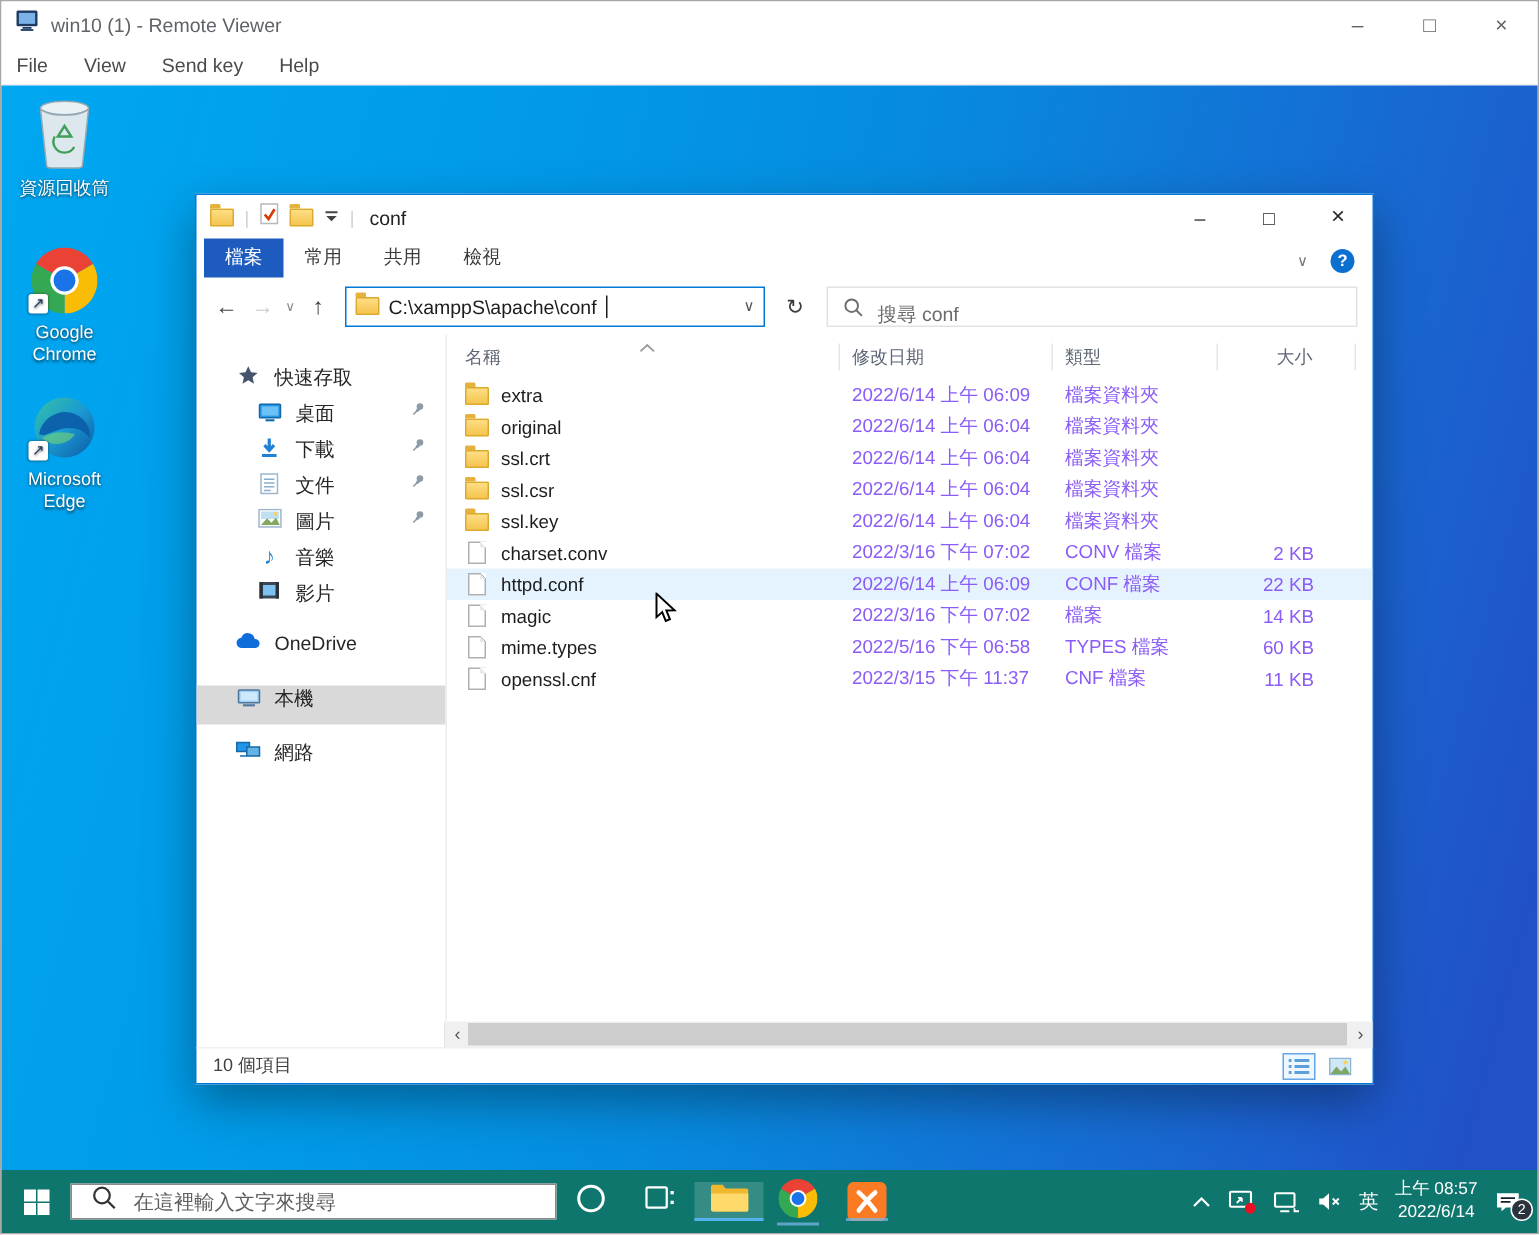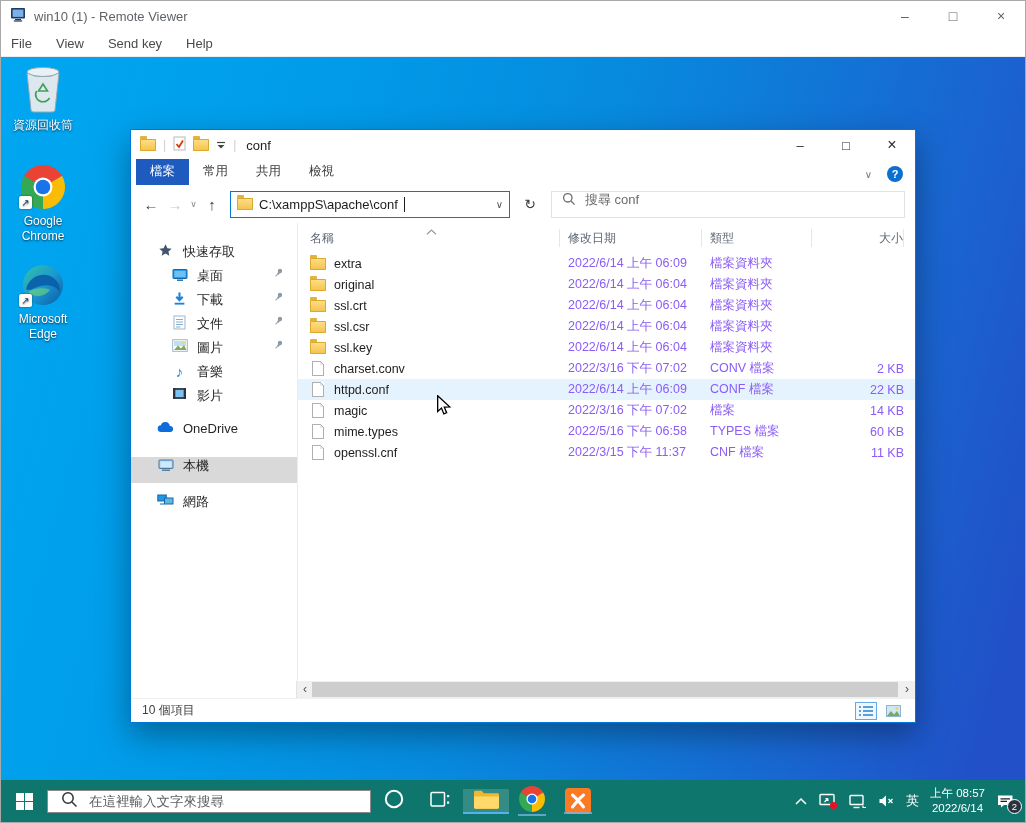--- a/index.html
+++ b/index.html
@@ -49,21 +49,21 @@
   .enav { height:38px; display:flex; align-items:center; padding:0 10px 0 8px; flex-shrink:0; }
   .nav-ic { width:24px; text-align:center; color:#414141; font-size:15px; }
   .nav-ic.disabled { color:#c9c9c9; }
   .nav-chev { width:13px; text-align:center; color:#8a8a8a; font-size:9px; }
   .addr { width:280px; height:27px; border:1px solid #0078d7; display:flex; align-items:center;
     padding:0 6px; gap:6px; margin:0 6px; }
   .addr-text { font-size:13px; color:#1c1c1c; white-space:nowrap; }
   .caret { width:1px; height:15px; background:#1c1c1c; }
   .addr-chev { margin-left:auto; color:#555; font-size:10px; }
   .refresh { width:28px; height:27px; text-align:center; line-height:27px; color:#3b3b3b; font-size:14px; }
-  .searchbox { flex:1; height:27px; border:1px solid #e2e2e2; display:flex; align-items:flex-start;
+  .searchbox { flex:1; height:27px; border:1px solid #e2e2e2; display:flex; align-items:flex-end;
     gap:9px; padding:0 10px; margin-left:7px; }
   .searchbox input { border:none; outline:none; flex:1; font-size:13px; color:#444;
     font-family:inherit; background:transparent; }
   .searchbox input::placeholder { color:#6b6b6b; opacity:1; }
 
   .ebody { flex:1; display:flex; overflow:hidden; }
   .esidebar { width:166px; flex-shrink:0; padding-top:20px; }
   .side-item { height:24px; display:flex; align-items:flex-start; gap:9px; padding-left:26px;
     font-size:13px; color:#262626; }
   .side-item.child { padding-left:40px; }
@@ -73,21 +73,21 @@
   .glyph-note { color:#1f82d6; font-size:15px; }
   .pin { margin-left:auto; margin-right:13px; display:flex; }
 
   .emain { flex:1; display:flex; flex-direction:column; border-left:1px solid #ececec; position:relative; }
   .ehdr { height:30px; display:flex; align-items:center; font-size:12px; color:#5e6775;
     flex-shrink:0; position:relative; }
   .hcell { height:18px; line-height:18px; border-right:1px solid #e6e6e6; }
   .c-name { width:262px; padding-left:12px; }
   .c-date { width:142px; padding-left:8px; }
   .c-type { width:110px; padding-left:8px; }
-  .c-size { width:92px;  padding-right:0; text-align:right; }
+  .c-size { width:92px;  padding-right:28px; text-align:right; }
   .sort-caret { position:absolute; left:128px; top:1px; }
   .rows { flex:1; }
   .row { height:21px; display:flex; align-items:center; font-size:12.5px; }
   .row.hl { background:#e5f3ff; }
   .row .c-name { display:flex; align-items:center; gap:8px; color:#1d1d1d; height:100%; border:none; }
   .row .c-date,.row .c-type,.row .c-size { color:#8b5cf6; border:none; }
   .fold { position:relative; width:16px; height:12px; flex-shrink:0;
     background:linear-gradient(#ffe08a,#f3c24a); border-radius:1px; box-shadow:inset 0 0 0 1px #dca92f; }
   .fold::before { content:""; position:absolute; top:-3px; left:0; width:7px; height:3px;
     background:#e5b23e; border-radius:1px 1px 0 0; }

